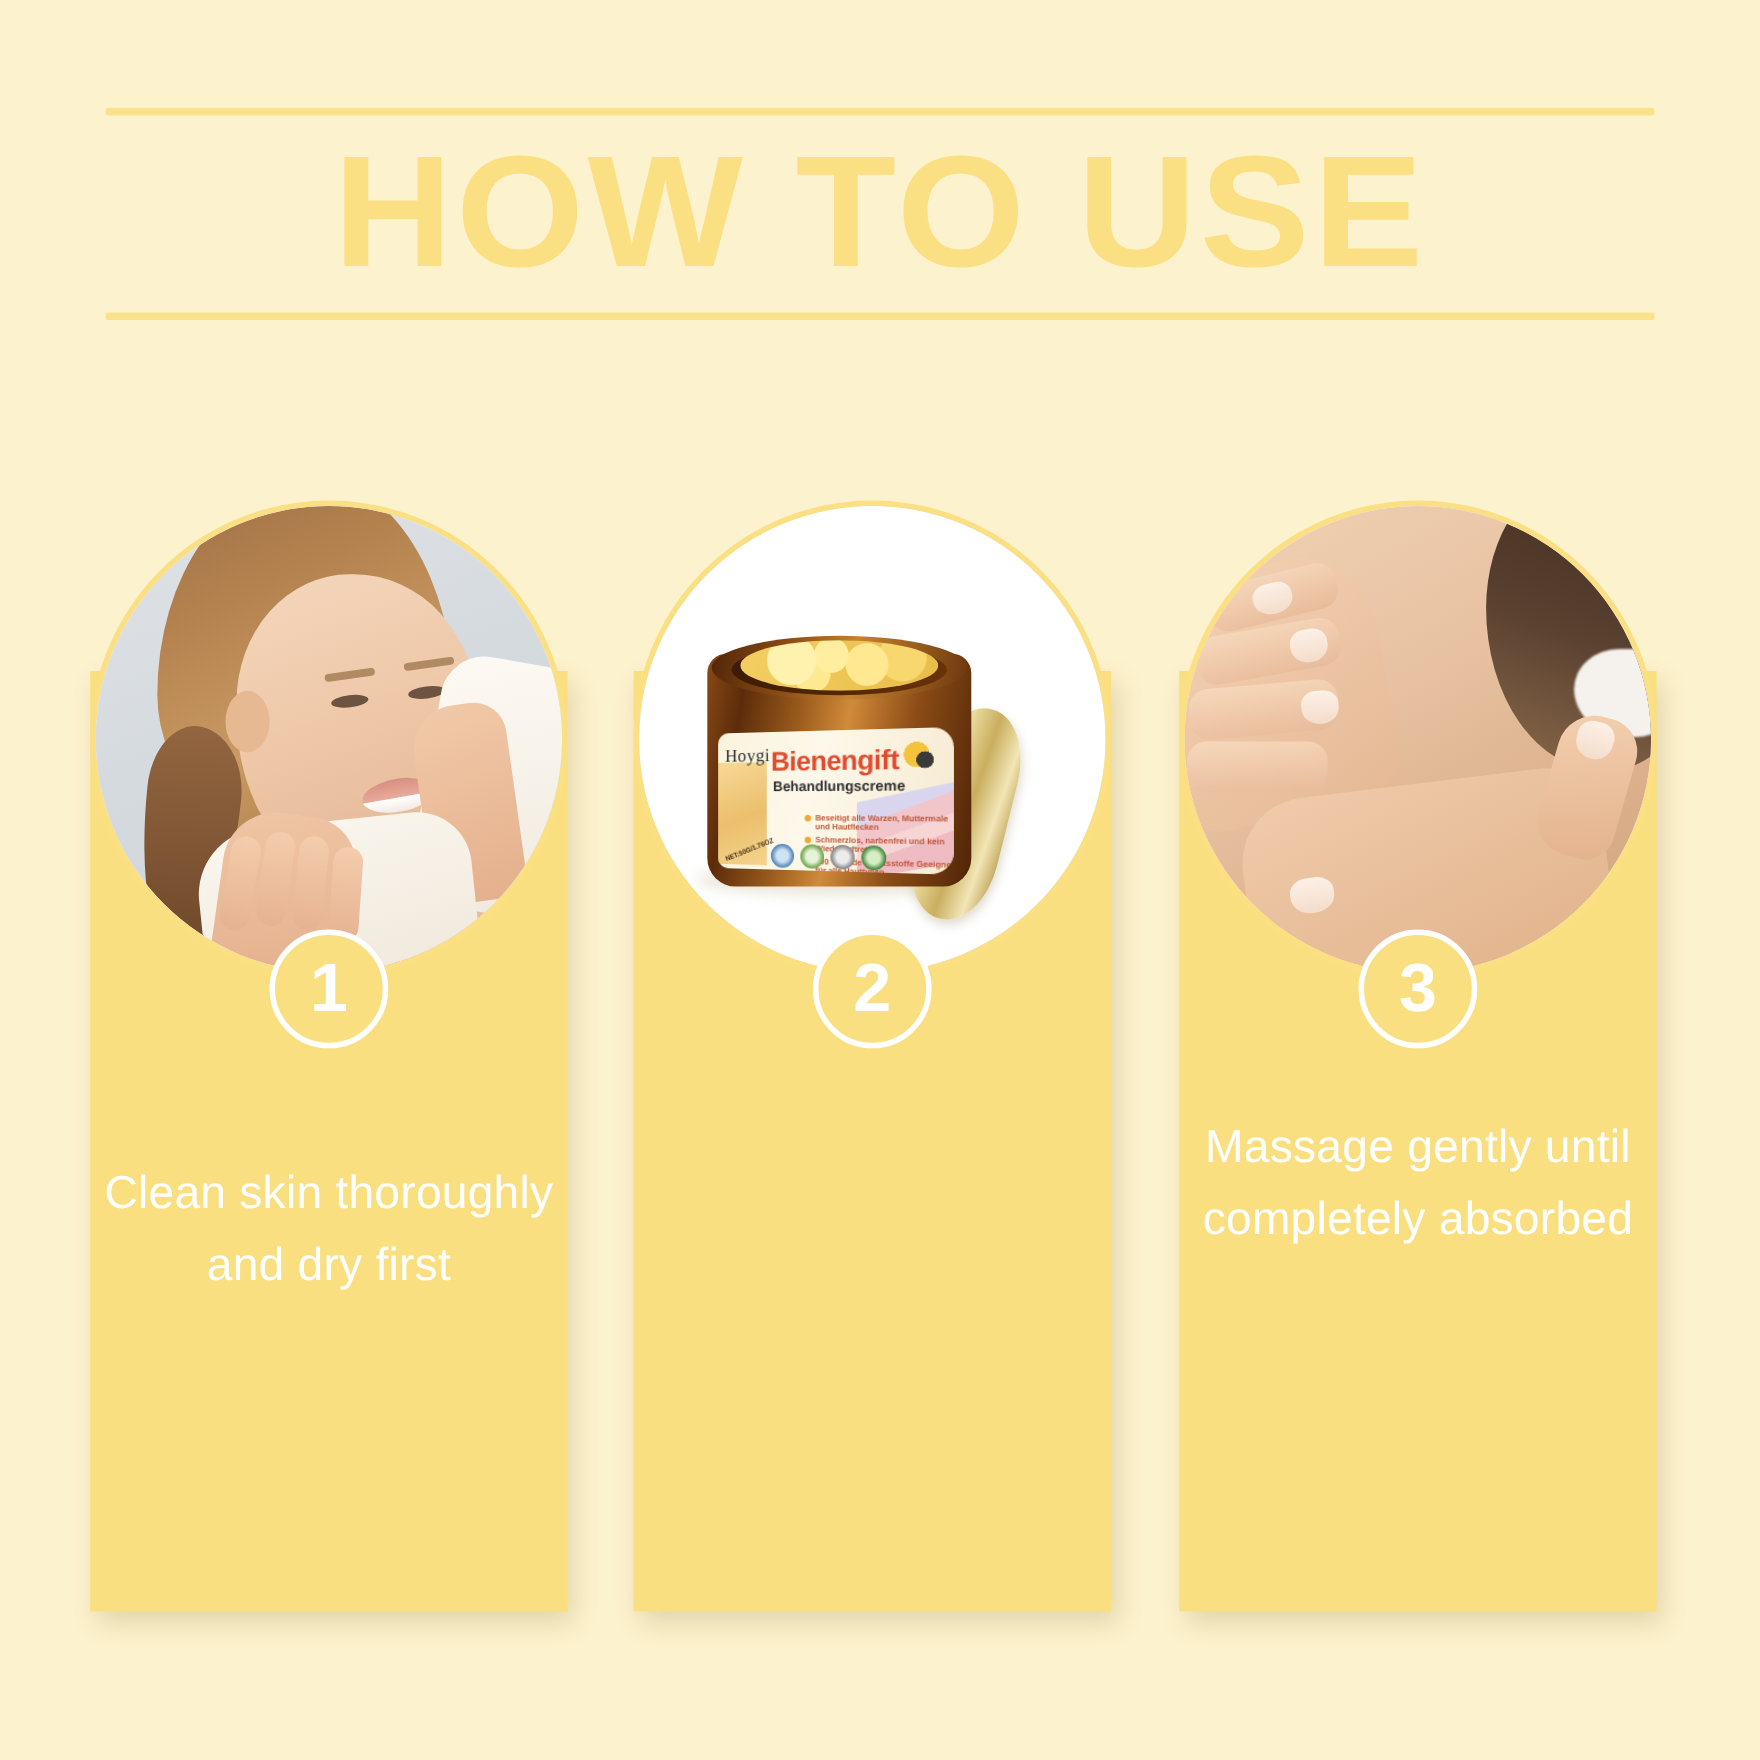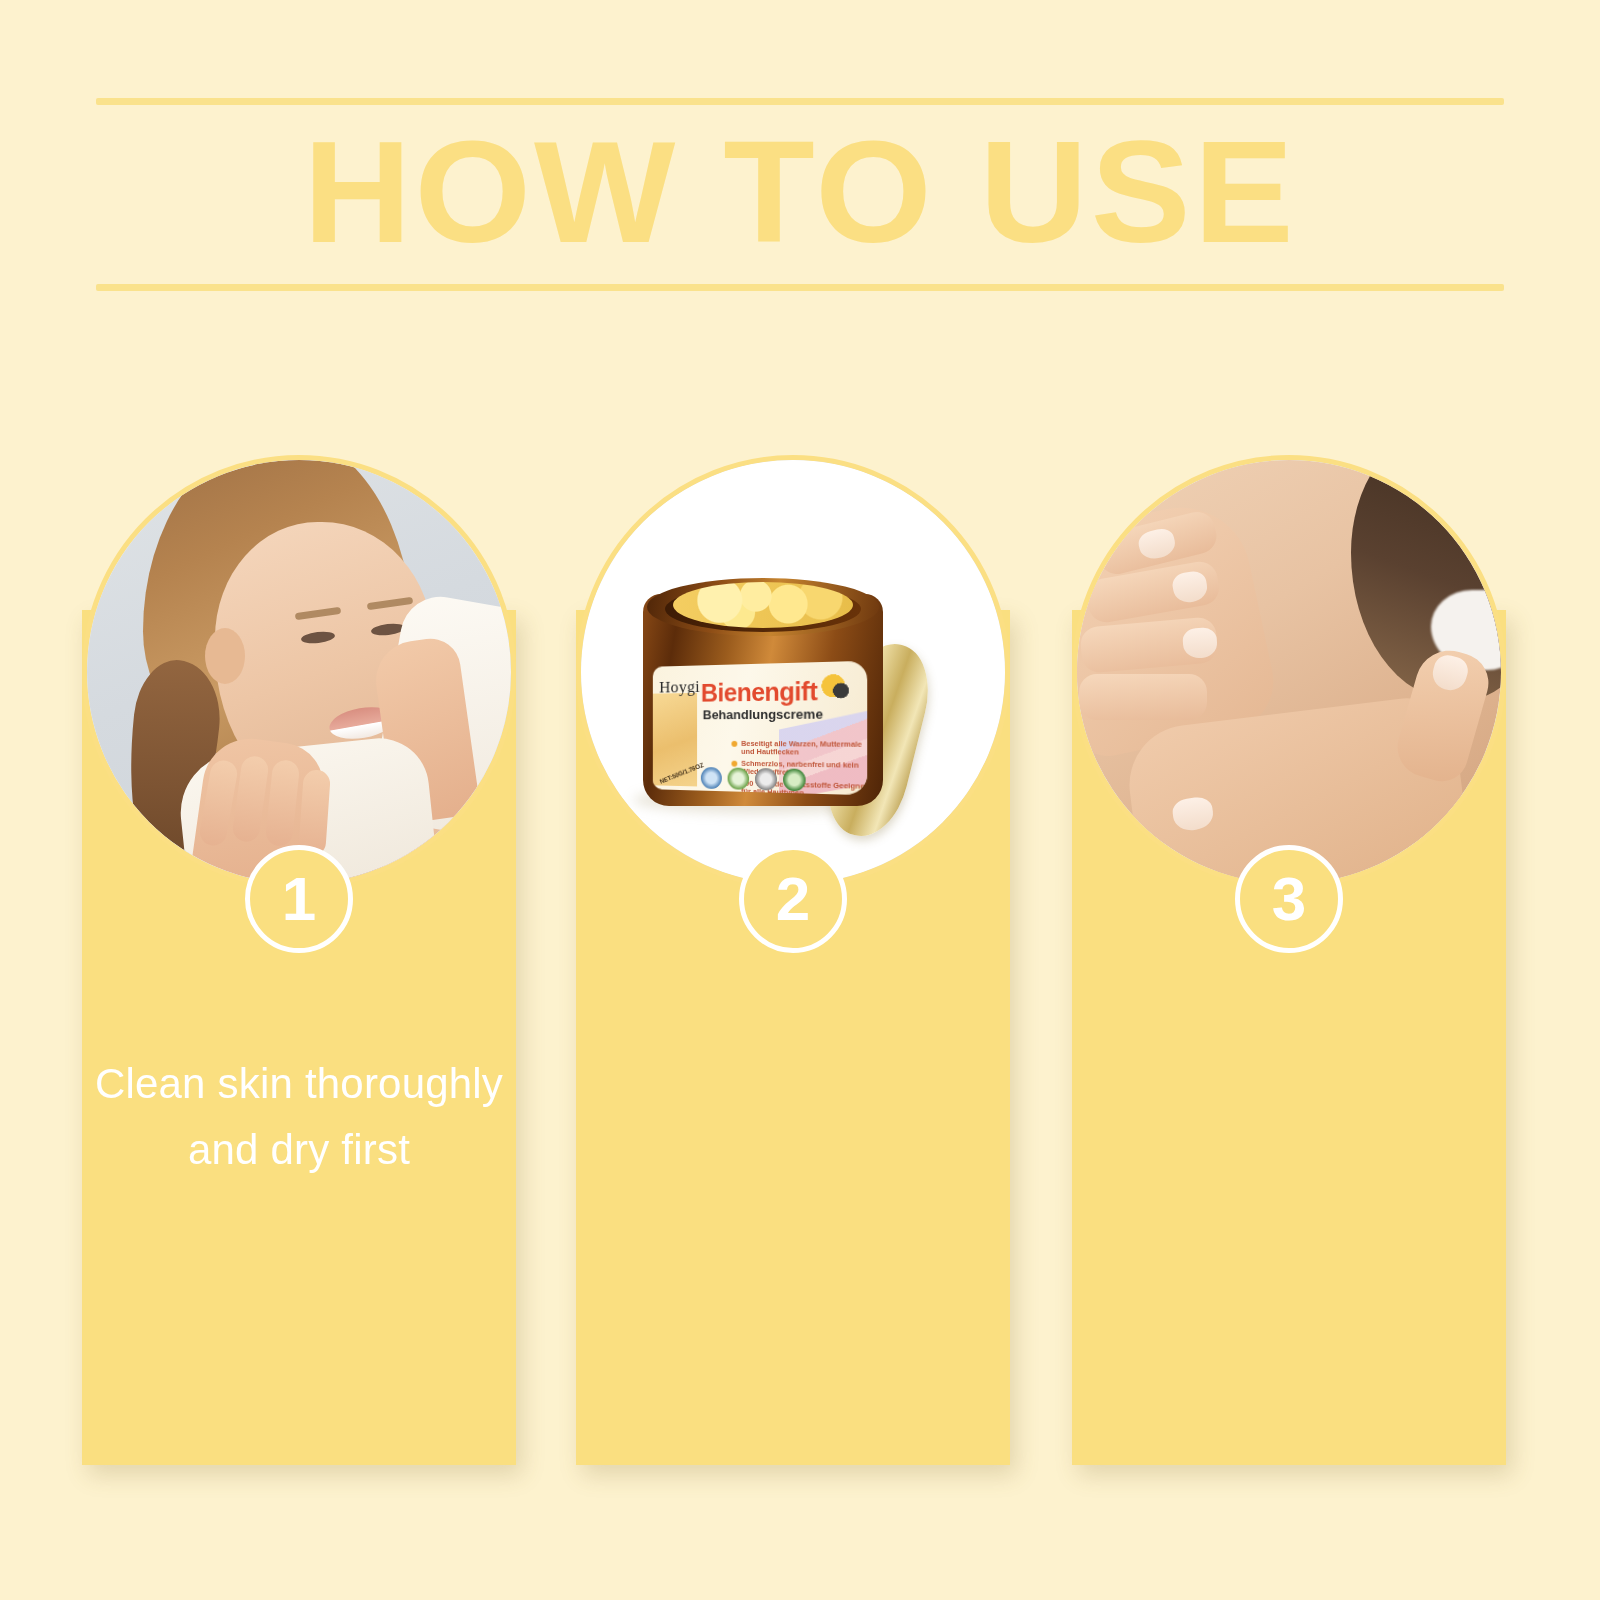--- a/index.html
+++ b/index.html
@@ -588,15 +588,16 @@
         <div class="ph3-nail" style="left:96px;top:338px;width:40px;height:32px;transform:rotate(-8deg)"></div>
         <div class="ph3-thumb"></div>
         <div class="ph3-nail" style="right:34px;top:196px;width:34px;height:34px;transform:rotate(16deg)"></div>
       </div>
     </div>
 
     <div class="badge">
       <span>3</span>
     </div>
 
+    <div class="caption cap-3">Massage gently until completely absorbed</div>
   </div>
 
 </div>
 
 </body></html>

